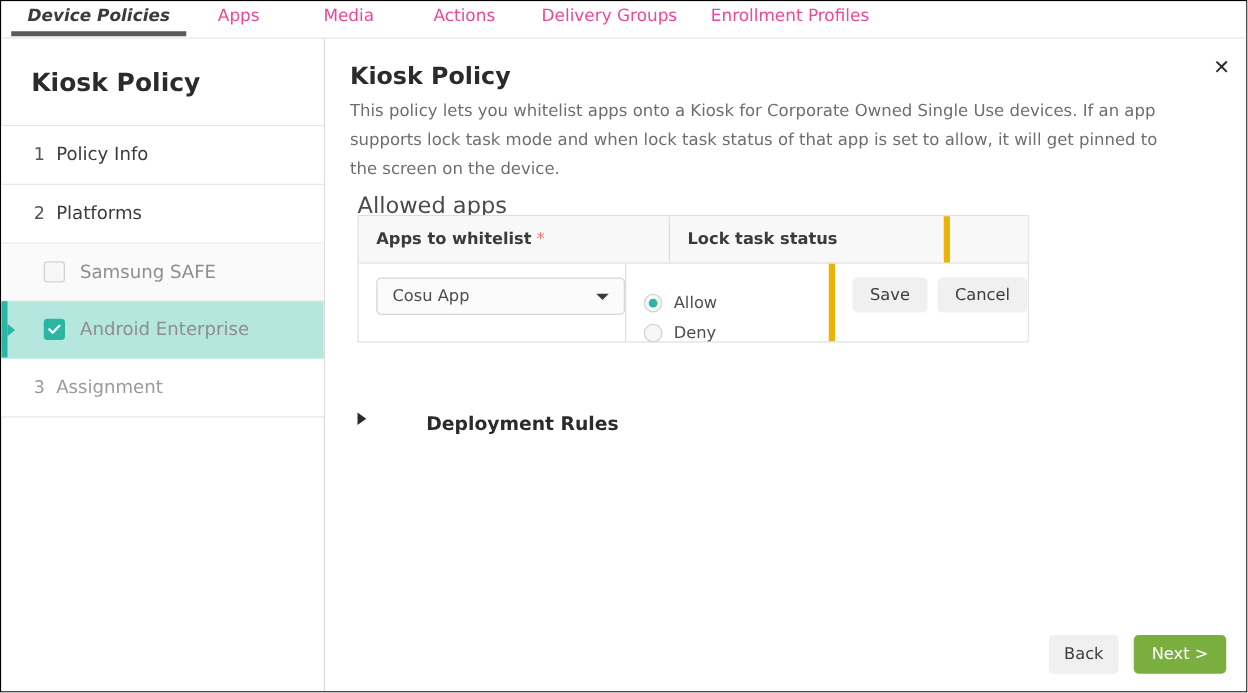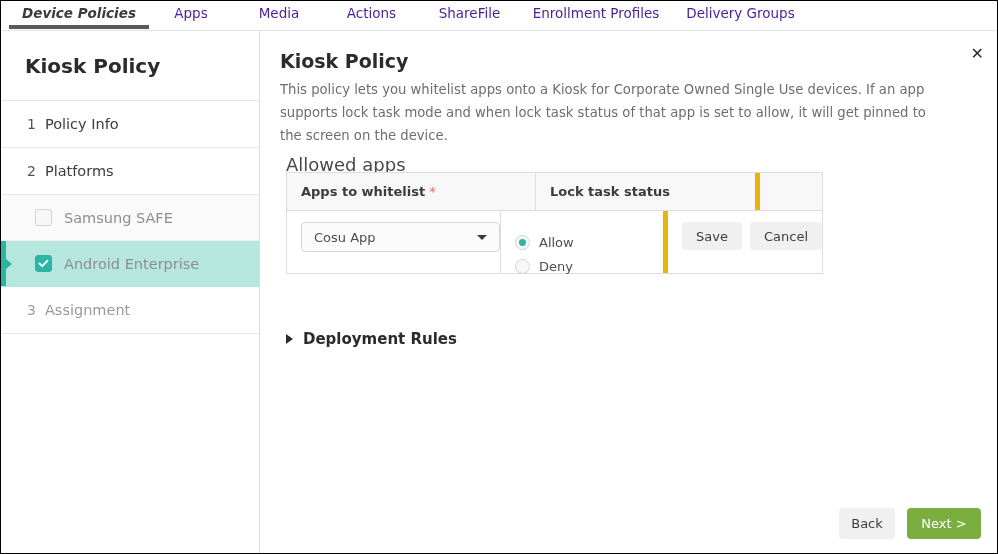--- a/index.html
+++ b/index.html
@@ -25,21 +25,21 @@
     background: #ffffff;
     display: flex;
     align-items: flex-start;
     padding-left: 8px;
   }
   .tab {
     position: relative;
     height: 30px;
     line-height: 24px;
     font-size: 13.5px;
-    color: #4c1d95;
+    color: #ec4899;
     padding: 0 0 0 0;
     margin-right: 0;
     white-space: nowrap;
     cursor: pointer;
     text-align: center;
   }
   .tab.active {
     color: #3b3b3b;
     font-weight: bold;
     font-style: italic;
@@ -252,22 +252,23 @@
     font-size: 13px;
     font-family: "DejaVu Sans", "Liberation Sans", sans-serif;
     padding: 0 14px;
     cursor: pointer;
   }
   .btn + .btn { margin-left: 8px; }
 
   
   .deploy {
     position: absolute; left: 25px; top: 299px;
-    display: flex; align-items: center;
-    cursor: pointer;
+    display: flex; align-items: flex-start;
+    cursor: pointer;
+    gap: 38px;
   }
   .deploy .tri {
     width: 0; height: 0;
     border-top: 5px solid transparent;
     border-bottom: 5px solid transparent;
     border-left: 7px solid #2b2b2b;
     margin-right: 10px;
   }
   .deploy .dlbl {
     font-size: 15px; font-weight: bold; color: #2b2b2b;
@@ -309,30 +310,26 @@
       <div class="tabunder"></div>
     </div>
     <div class="tab" style="width:92px">
       <span>Media</span>
       <div class="tabunder"></div>
     </div>
     <div class="tab" style="width:93px">
       <span>Actions</span>
       <div class="tabunder"></div>
     </div>
-    <div class="tab" style="width:103px">
-      <span>ShareFile</span>
+    <div class="tab" style="width:139px">
+      <span>Delivery Groups</span>
       <div class="tabunder"></div>
     </div>
     <div class="tab" style="width:150px">
       <span>Enrollment Profiles</span>
-      <div class="tabunder"></div>
-    </div>
-    <div class="tab" style="width:139px">
-      <span>Delivery Groups</span>
       <div class="tabunder"></div>
     </div>
   </div>
   <div class="tabbar-rule"></div>
 
   <div class="sidebar">
     <div class="sb-title">Kiosk Policy</div>
 
     <div class="sb-row">
       <span class="sb-num">1</span>

